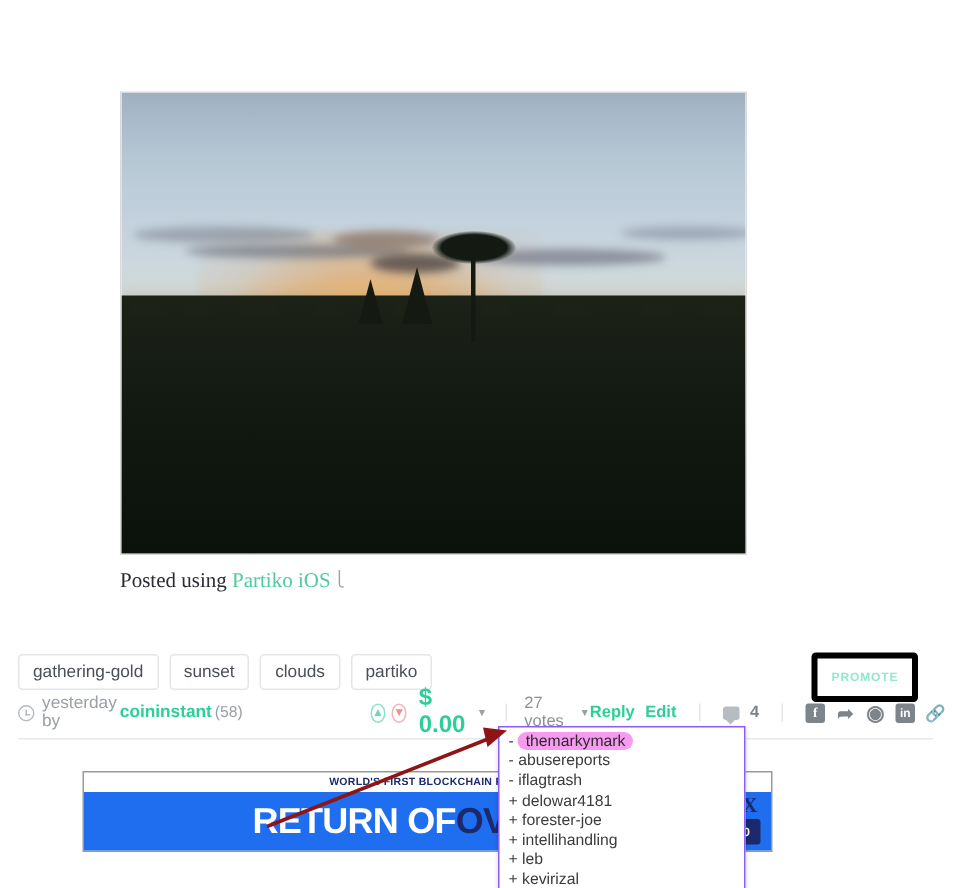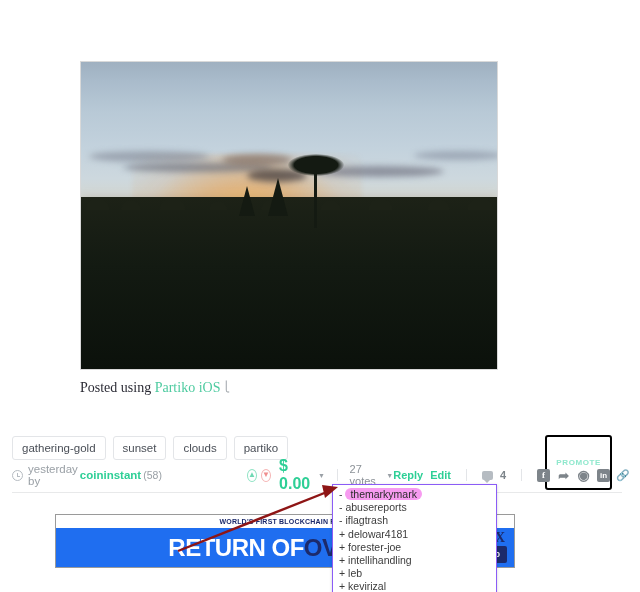--- a/index.html
+++ b/index.html
@@ -120,23 +120,23 @@
   
   .tags { position: absolute; left: 12px; top: 400px; display: flex; gap: 7px; border-radius: 12px; }
   .tag {
     border: 1px solid #e3e5e8; border-radius: 3px;
     background: #fff; color: #4a4f57;
     font-size: 11.5px; padding: 4px 9px; line-height: 14px;
     white-space: nowrap;
   }
   .promote-btn {
     position: absolute; right: 28px; top: 399px;
-    border: 2px solid #000000; border-radius: 3px;
+    border: 4px solid #000000; border-radius: 3px;
     color: #8fe8cd; background: #fff;
-    font-size: 8px; letter-spacing: .6px; padding: 21px 9px;
+    font-size: 8px; letter-spacing: .6px; padding: 8px 9px;
     font-weight: 600;
   }
 
   
   .actionbar {
     position: absolute; left: 12px; top: 430px; right: 18px;
     height: 18px; display: flex; align-items: center;
     font-size: 11.5px; color: #9aa0a6;
   }
   .clock-icon {

